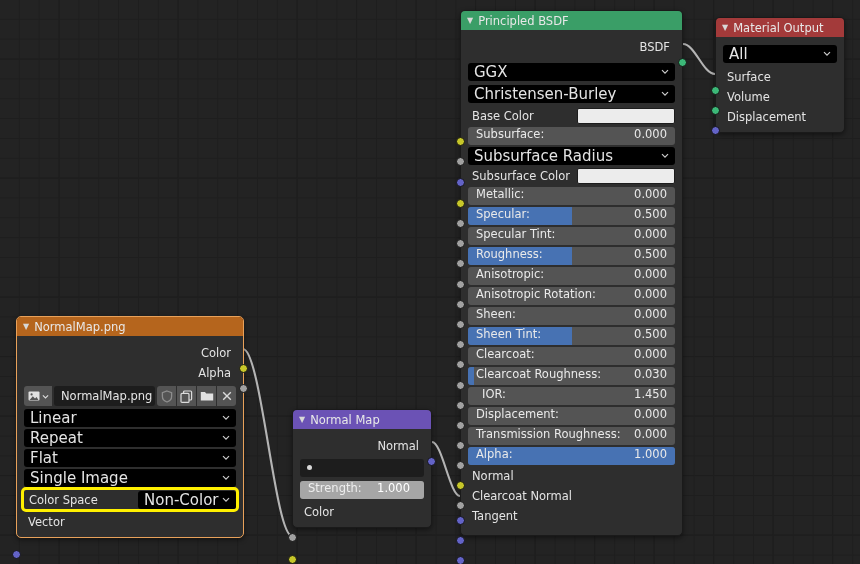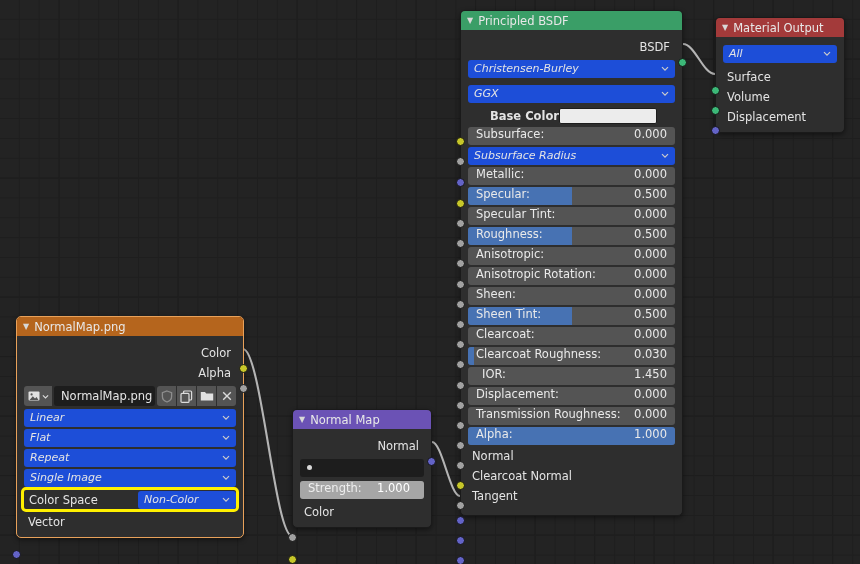--- a/index.html
+++ b/index.html
@@ -75,30 +75,29 @@
     margin: 1px 7px 0 7px;
     display: flex; align-items: center;
     font-size: 11.5px;
     color: #e4e4e4;
   }
   .row.lbl-left { padding-left: 4px; }
   .row.lbl-right { justify-content: flex-end; padding-right: 5px; }
 
   
   .dd {
-    background: #1d4ed8;
+    background: #000000;
     border-radius: 3px;
     height: 18px;
     display: flex; align-items: center;
     padding: 0 6px;
-    font-size: 11px;
+    font-size: 15px;
     color: #e4e4e4;
     width: 100%;
     position: relative;
-    font-style: italic;
   }
   .dd .chev {
     position: absolute; right: 6px; top: 50%;
     transform: translateY(-55%);
     width: 8px; height: 8px;
   }
   .dd .chev svg { display:block; }
 
   
   .val {
@@ -117,21 +116,21 @@
   .val .vlabel {
     position: relative; z-index: 2;
     padding-left: 8px; font-size: 11.5px; color: #eaeaea;
   }
   .val .vnum {
     position: absolute; right: 8px; z-index: 2;
     font-size: 11.5px; color: #eaeaea;
   }
 
   
-  .cswatch-row { justify-content: center; font-weight: bold; }
+  .cswatch-row { justify-content: space-between; }
   .cswatch {
     height: 16px; border-radius: 2px; border: 1px solid #1d1d1d;
   }
 
   
   .db-row {
     margin: 4px 7px 2px 7px;
     height: 20px;
     display: flex; align-items: stretch;
     gap: 1px;
@@ -240,31 +239,31 @@
           <span>Linear</span>
           <span class="chev">
             <svg viewBox="0 0 8 8">
                 <path d="M1 2.6 L4 5.6 L7 2.6" stroke="#ccc" stroke-width="1.2" fill="none"></path>
               </svg>
           </span>
         </div>
       </div>
       <div class="row">
         <div class="dd">
+          <span>Repeat</span>
+          <span class="chev">
+            <svg viewBox="0 0 8 8">
+                <path d="M1 2.6 L4 5.6 L7 2.6" stroke="#ccc" stroke-width="1.2" fill="none"></path>
+              </svg>
+          </span>
+        </div>
+      </div>
+      <div class="row">
+        <div class="dd">
           <span>Flat</span>
-          <span class="chev">
-            <svg viewBox="0 0 8 8">
-                <path d="M1 2.6 L4 5.6 L7 2.6" stroke="#ccc" stroke-width="1.2" fill="none"></path>
-              </svg>
-          </span>
-        </div>
-      </div>
-      <div class="row">
-        <div class="dd">
-          <span>Repeat</span>
           <span class="chev">
             <svg viewBox="0 0 8 8">
                 <path d="M1 2.6 L4 5.6 L7 2.6" stroke="#ccc" stroke-width="1.2" fill="none"></path>
               </svg>
           </span>
         </div>
       </div>
       <div class="row">
         <div class="dd">
           <span>Single Image</span>
@@ -336,33 +335,33 @@
       <span class="tri">▼</span>
       <span>Principled BSDF</span>
     </div>
     <div class="node-body" style="padding-bottom:10px;">
 
       <div class="sock r s-shader" style="top:28px;"></div>
       <div class="row lbl-right" style="margin-top:4px;">
         <span>BSDF</span>
       </div>
 
+      <div class="row" style="margin-top:6px;">
+        <div class="dd">
+          <span>GGX</span>
+          <span class="chev">
+            <svg viewBox="0 0 8 8">
+                <path d="M1 2.6 L4 5.6 L7 2.6" stroke="#ccc" stroke-width="1.2" fill="none"></path>
+              </svg>
+          </span>
+        </div>
+      </div>
       <div class="row" style="margin-top:3px;">
         <div class="dd">
           <span>Christensen-Burley</span>
-          <span class="chev">
-            <svg viewBox="0 0 8 8">
-                <path d="M1 2.6 L4 5.6 L7 2.6" stroke="#ccc" stroke-width="1.2" fill="none"></path>
-              </svg>
-          </span>
-        </div>
-      </div>
-      <div class="row" style="margin-top:6px;">
-        <div class="dd">
-          <span>GGX</span>
           <span class="chev">
             <svg viewBox="0 0 8 8">
                 <path d="M1 2.6 L4 5.6 L7 2.6" stroke="#ccc" stroke-width="1.2" fill="none"></path>
               </svg>
           </span>
         </div>
       </div>
 
       <div class="sock l s-color" style="top:107px;"></div>
       <div class="row cswatch-row" style="margin-top:3px;">
@@ -385,20 +384,24 @@
           <span>Subsurface Radius</span>
           <span class="chev">
             <svg viewBox="0 0 8 8">
                 <path d="M1 2.6 L4 5.6 L7 2.6" stroke="#ccc" stroke-width="1.2" fill="none"></path>
               </svg>
           </span>
         </div>
       </div>
 
       <div class="sock l s-color" style="top:169px;"></div>
+      <div class="row cswatch-row">
+        <span style="padding-left:4px;">Subsurface Color</span>
+        <div class="cswatch" style="width:98px; background:#ececec;"></div>
+      </div>
 
       <div class="sock l s-value" style="top:189px;"></div>
       <div class="row">
         <div class="val">
           <div class="fill" style="width:0%;"></div>
           <span class="vlabel">Metallic:</span>
           <span class="vnum">0.000</span>
         </div>
       </div>
 

